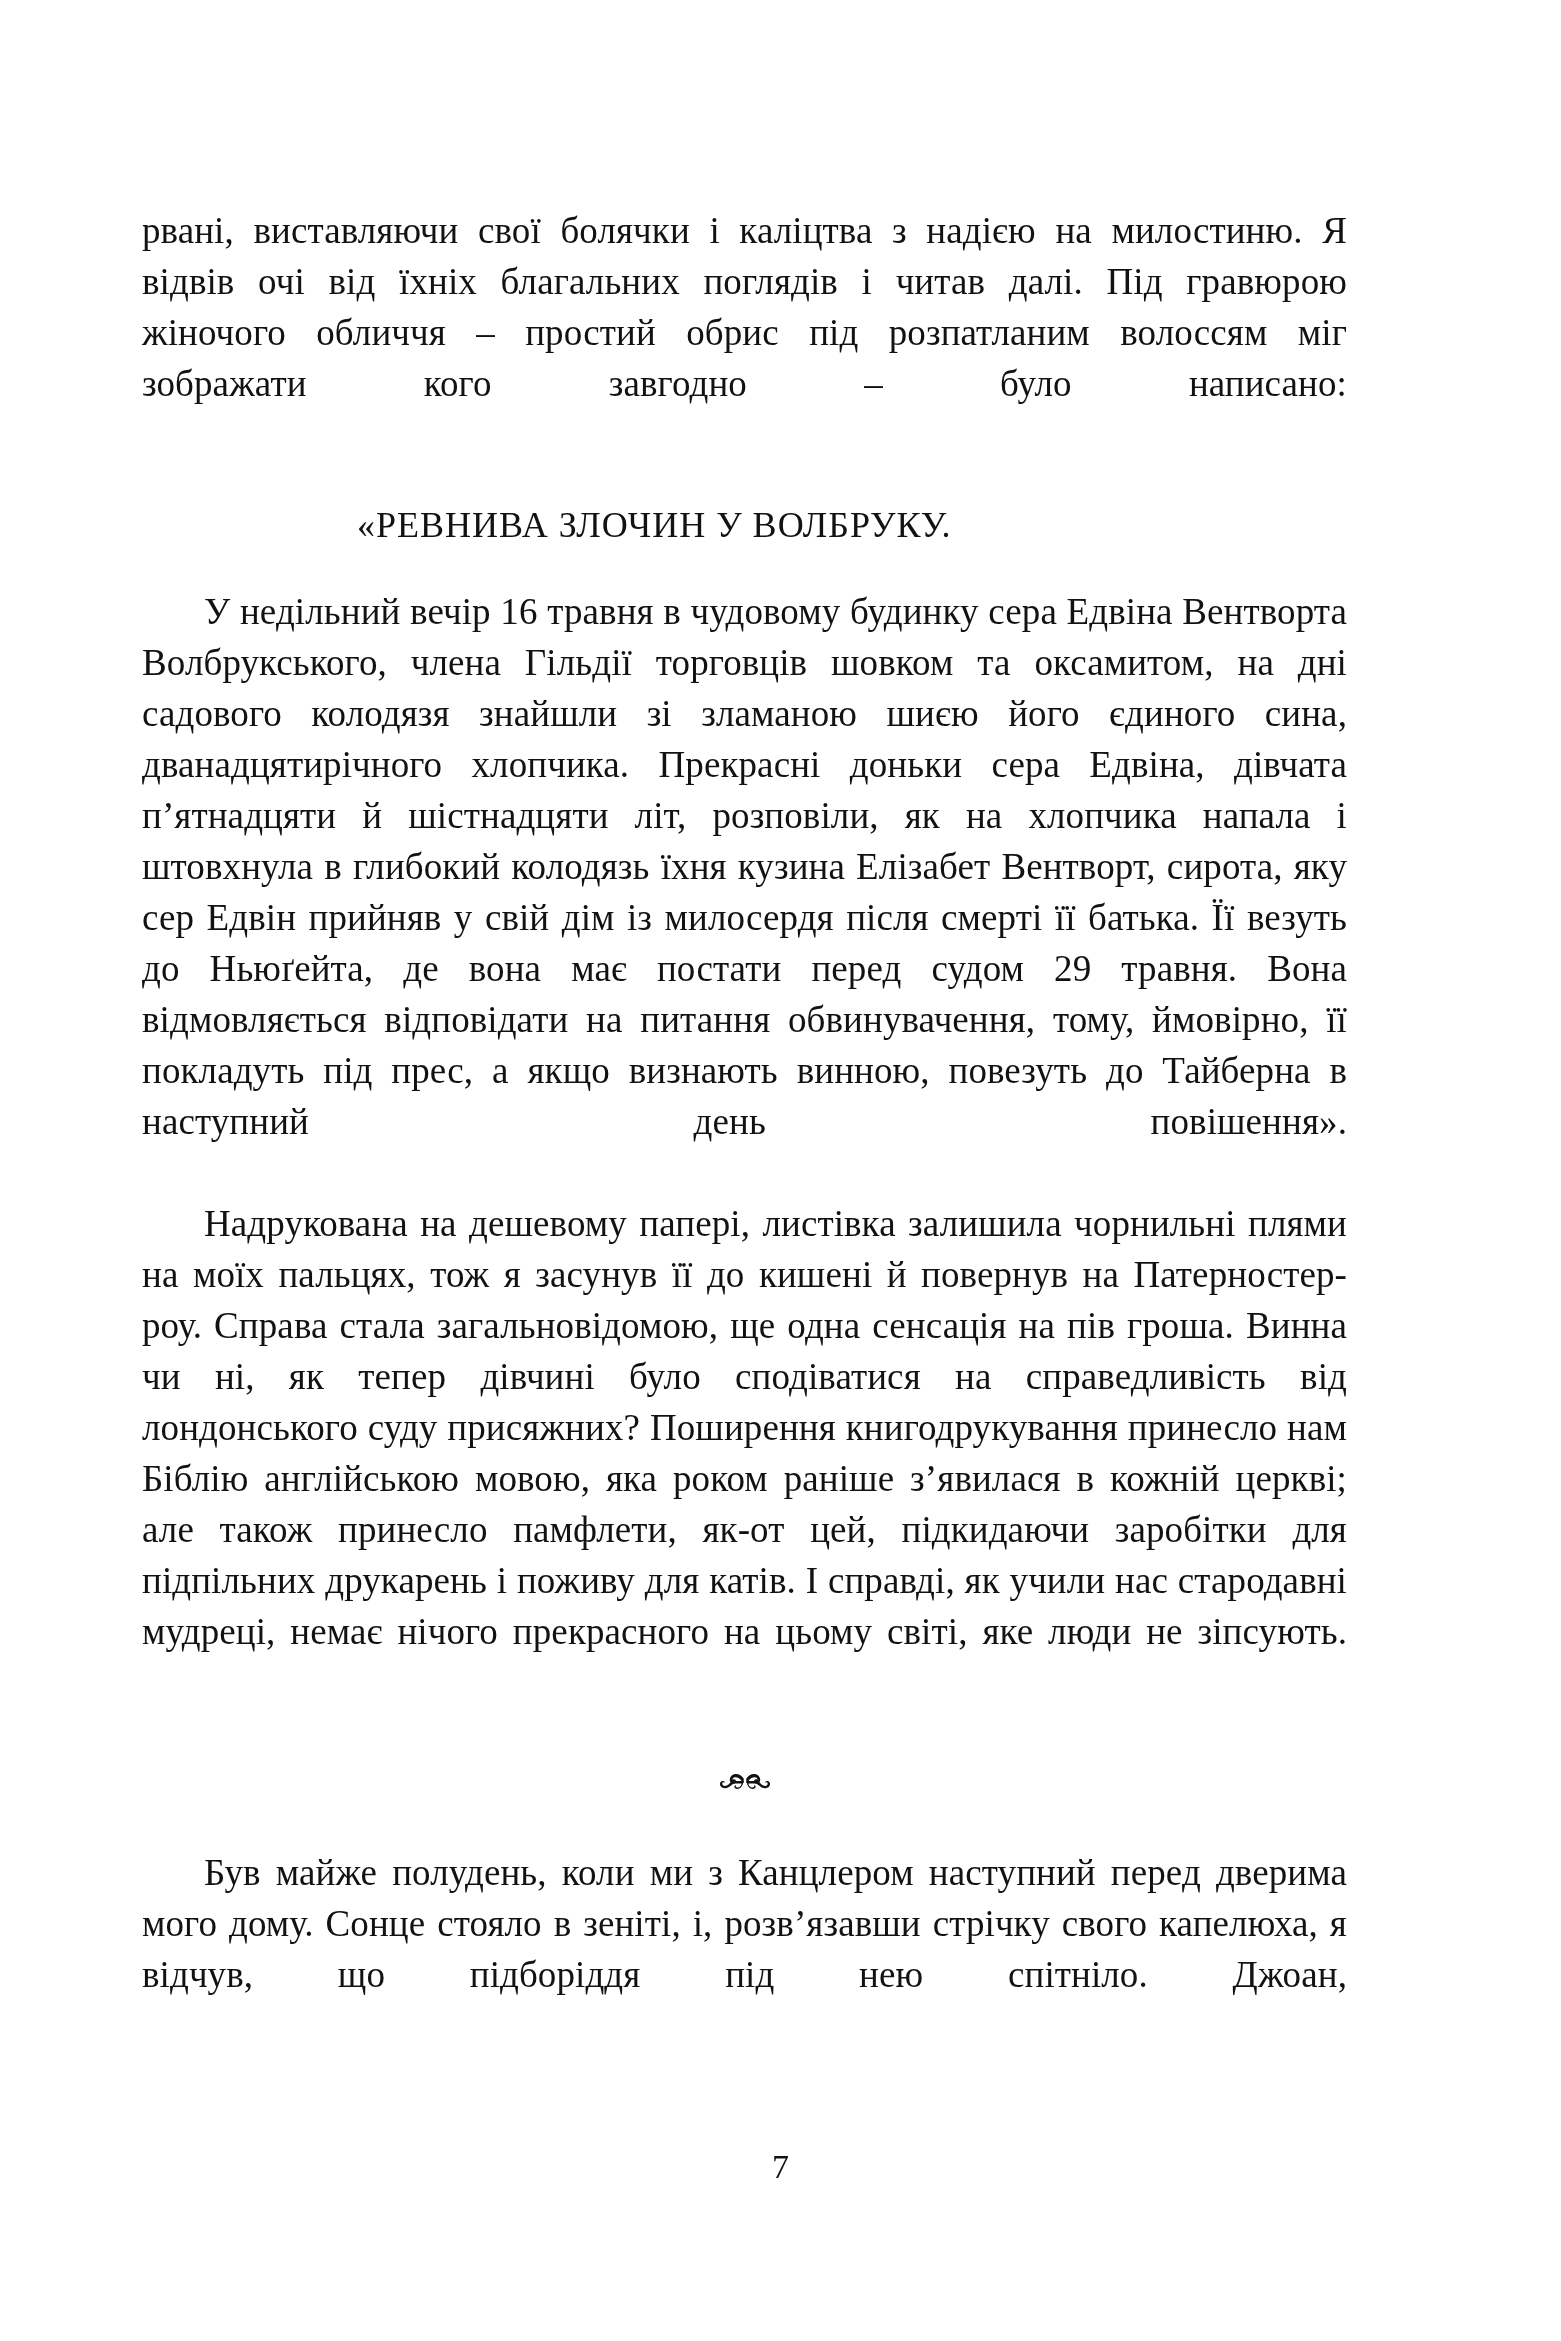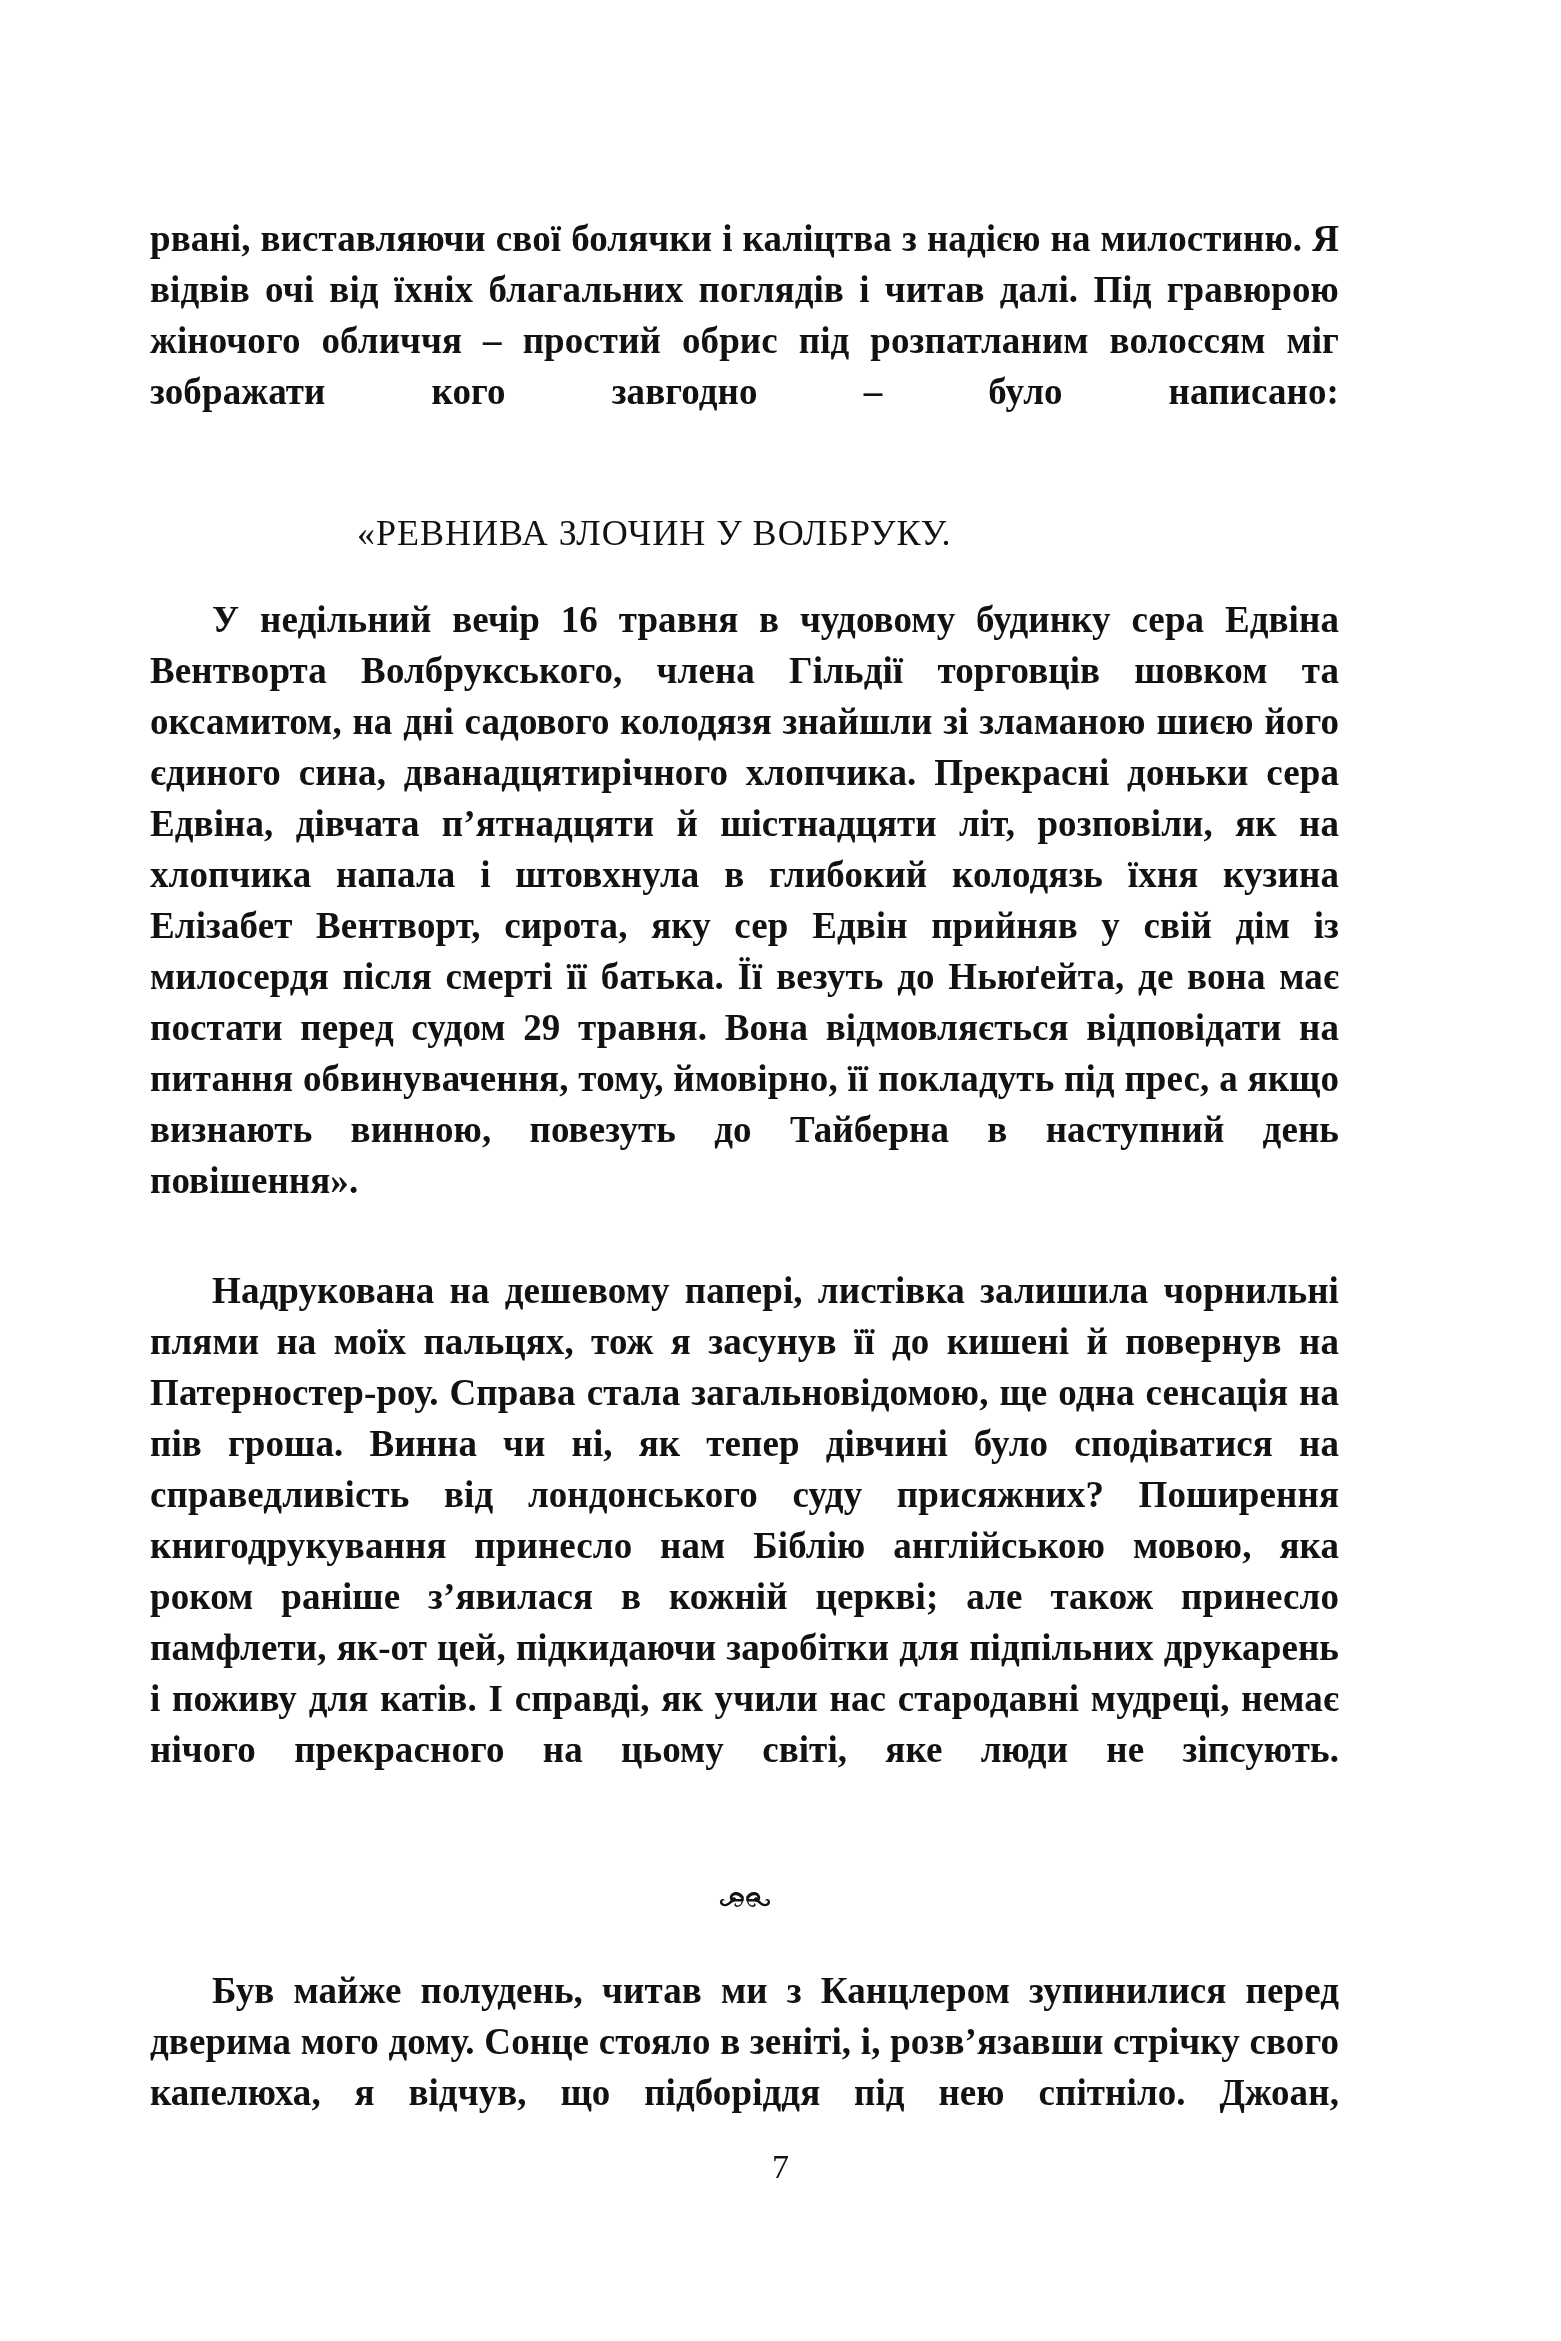--- a/index.html
+++ b/index.html
@@ -22,30 +22,29 @@
   }
 
   .text-block {
     position: absolute;
     left: 142px;
     top: 205px;
     width: 1205px;
   }
 
   p.body-para {
-    margin: 8px;
+    margin: 0;
     font-size: 37px;
     line-height: 51px;
     text-align: justify;
     text-justify: inter-word;
     text-indent: 62px;
     letter-spacing: 0.1px;
     word-spacing: 0.2px;
     hyphens: manual;
-    font-weight: bold;
   }
 
   p.body-para.no-indent {
     text-indent: 0;
   }
 
   
   p.body-para::after {
     content: "";
     display: inline-block;
@@ -110,20 +109,20 @@
 
     <div class="ornament">
       <svg width="98" height="28" viewBox="0 0 120 34" aria-hidden="true">
         <g fill="#121212">
           <path d="M58.5 10.5c-2.6-4.2-7.4-6.6-11.8-5.4-3.9 1.1-5.9 4.7-5.2 7.9.5 2.2 2.3 3.7 4.3 3.6 1.9-.1 3.2-1.5 3.1-3.1-.1-1.4-1.1-2.3-2.3-2.3-.9 0-1.6.5-1.8 1.2-.4-1.6.8-3.2 2.7-3.6 3.2-.7 6.4 1.5 8.2 4.6l-7.3 0c-3.6 0-6.1 1.5-7.8 3.2-1.6 1.6-3 2.7-5.2 2.7-1.9 0-3.2-1.1-3.2-2.5 0-1.1.7-1.8 1.6-1.8.7 0 1.2.4 1.3 1 .4-1.2-.4-2.4-1.9-2.6-1.9-.3-3.7 1.2-3.9 3.4-.2 2.9 2.2 5.3 5.8 5.4 3.5.1 5.8-1.6 7.7-3.3 1.7-1.5 3.2-2.6 5.7-2.6l7.3 0c-.2 2.4-1.8 4.4-4.2 4.9-1.5.3-2.7-.3-2.9-1.4-.1-.6.2-1.1.7-1.3-1.2-.3-2.3.5-2.4 1.7-.1 1.6 1.4 2.9 3.4 2.9 3.5 0 6.6-3 7.3-7.2l.8 0z"></path>
           <path d="M61.5 10.5c2.6-4.2 7.4-6.6 11.8-5.4 3.9 1.1 5.9 4.7 5.2 7.9-.5 2.2-2.3 3.7-4.3 3.6-1.9-.1-3.2-1.5-3.1-3.1.1-1.4 1.1-2.3 2.3-2.3.9 0 1.6.5 1.8 1.2.4-1.6-.8-3.2-2.7-3.6-3.2-.7-6.4 1.5-8.2 4.6l7.3 0c3.6 0 6.1 1.5 7.8 3.2 1.6 1.6 3 2.7 5.2 2.7 1.9 0 3.2-1.1 3.2-2.5 0-1.1-.7-1.8-1.6-1.8-.7 0-1.2.4-1.3 1-.4-1.2.4-2.4 1.9-2.6 1.9-.3 3.7 1.2 3.9 3.4.2 2.9-2.2 5.3-5.8 5.4-3.5.1-5.8-1.6-7.7-3.3-1.7-1.5-3.2-2.6-5.7-2.6l-7.3 0c.2 2.4 1.8 4.4 4.2 4.9 1.5.3 2.7-.3 2.9-1.4.1-.6-.2-1.1-.7-1.3 1.2-.3 2.3.5 2.4 1.7.1 1.6-1.4 2.9-3.4 2.9-3.5 0-6.6-3-7.3-7.2l-.8 0z"></path>
         </g>
       </svg>
     </div>
 
-    <p class="body-para">Був майже полудень, читав ми з Канцлером зупинилися перед дверима мого дому. Сонце стояло в зеніті, і, розв’язавши стрічку свого капелюха, я відчув, що підборіддя під нею спітніло. Джоан,</p>
+    <p class="body-para">Був майже полудень, коли ми з Канцлером наступний перед дверима мого дому. Сонце стояло в зеніті, і, розв’язавши стрічку свого капелюха, я відчув, що підборіддя під нею спітніло. Джоан,</p>
 
   </div>
 
   <div class="page-number">7</div>
 
 </div>
 
 
 </body></html>

